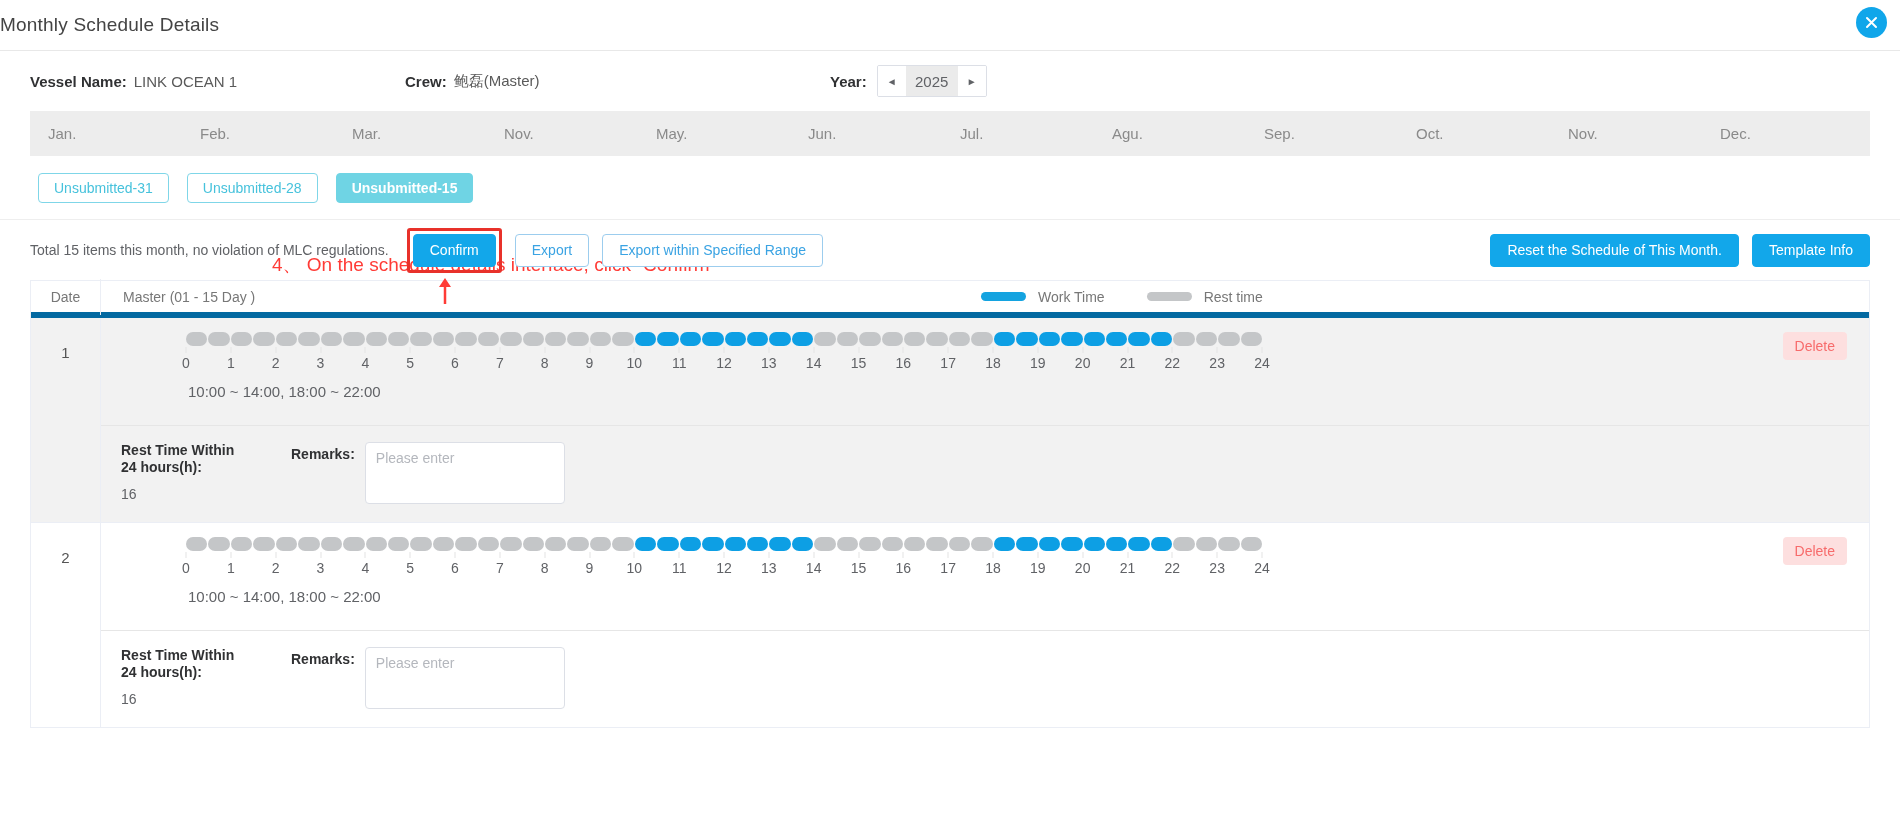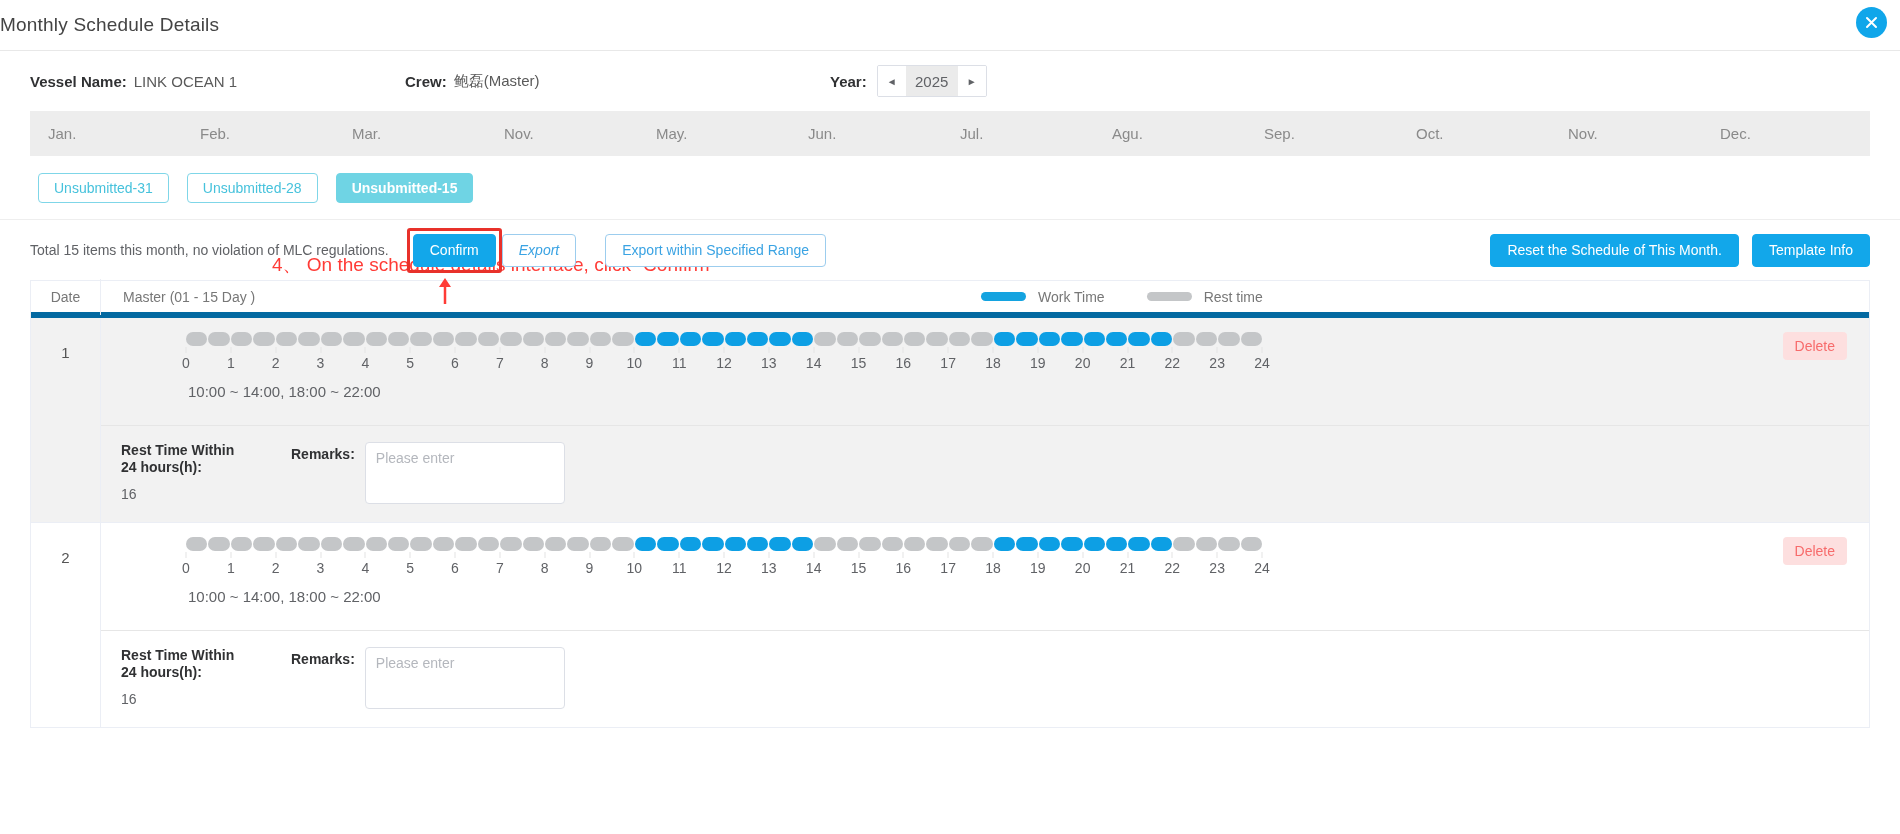--- a/index.html
+++ b/index.html
@@ -150,22 +150,23 @@
     white-space: nowrap;
   }
   .btn-primary { background: #12a7ea; color: #fff; border: 1px solid #12a7ea; }
   .btn-ghost { background: #fff; color: #3aa3e3; border: 1px solid #9ccdee; }
 
   .confirm-hl {
     border: 3px solid #e8312a;
     padding: 3px;
     border-radius: 3px;
     display: inline-flex;
-  }
-  .gap { margin-right: 29px; font-style: italic; }
+    margin-right: 13px;
+  }
+  .gap { margin-right: 13px; }
   .toolbar-right {
     margin-left: auto;
     display: flex; gap: 13px;
   }
 
   
   .table {
     margin: 0 30px;
     border: 1px solid #ebeef5;
     border-bottom: none;

